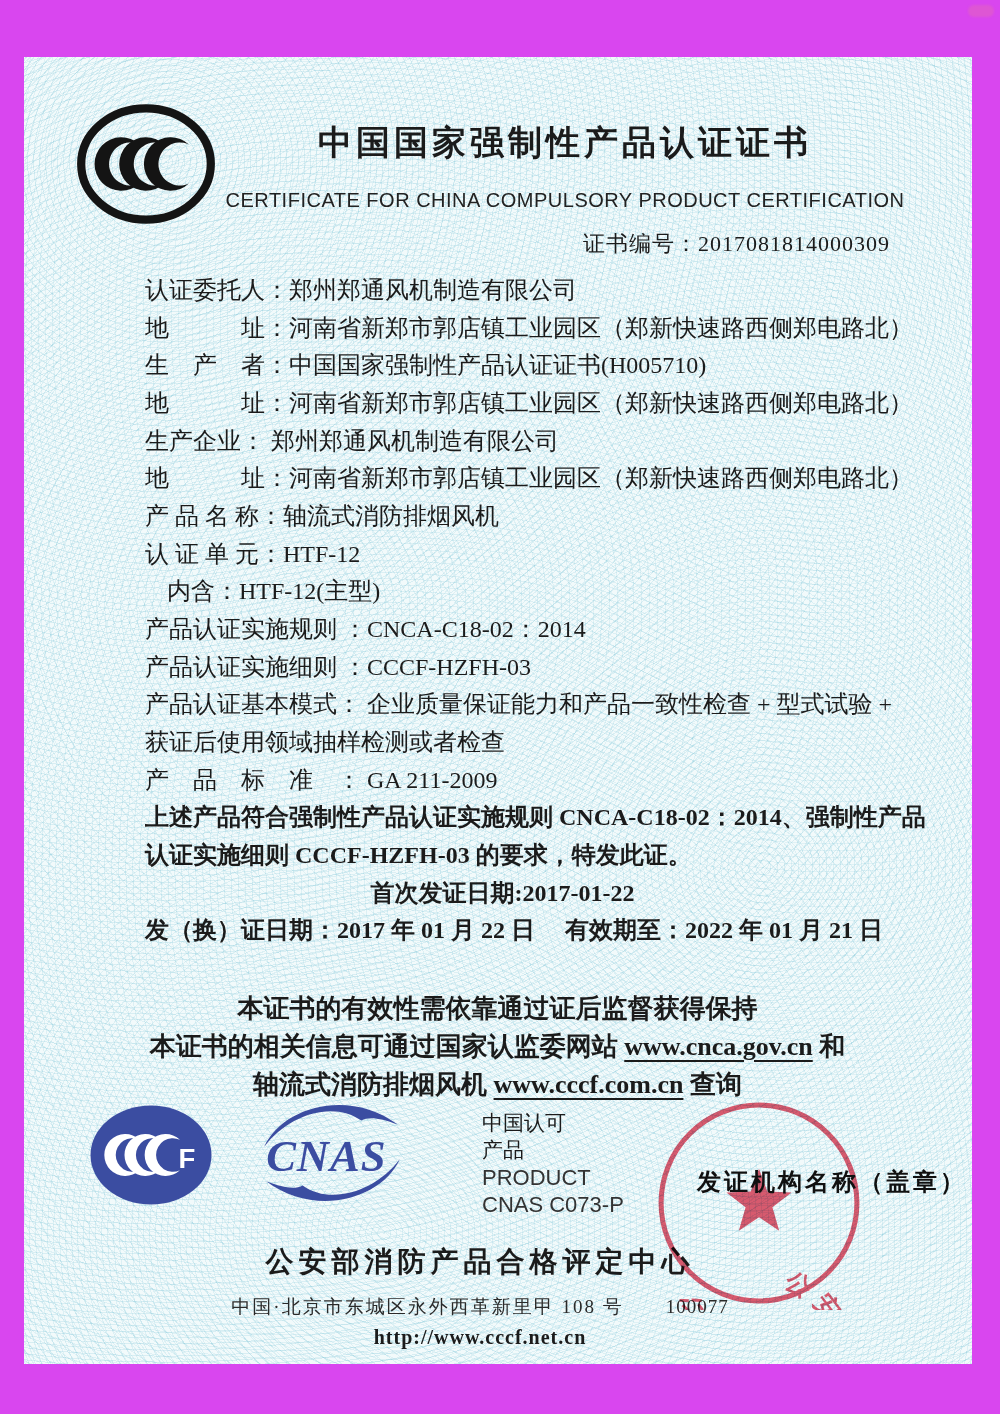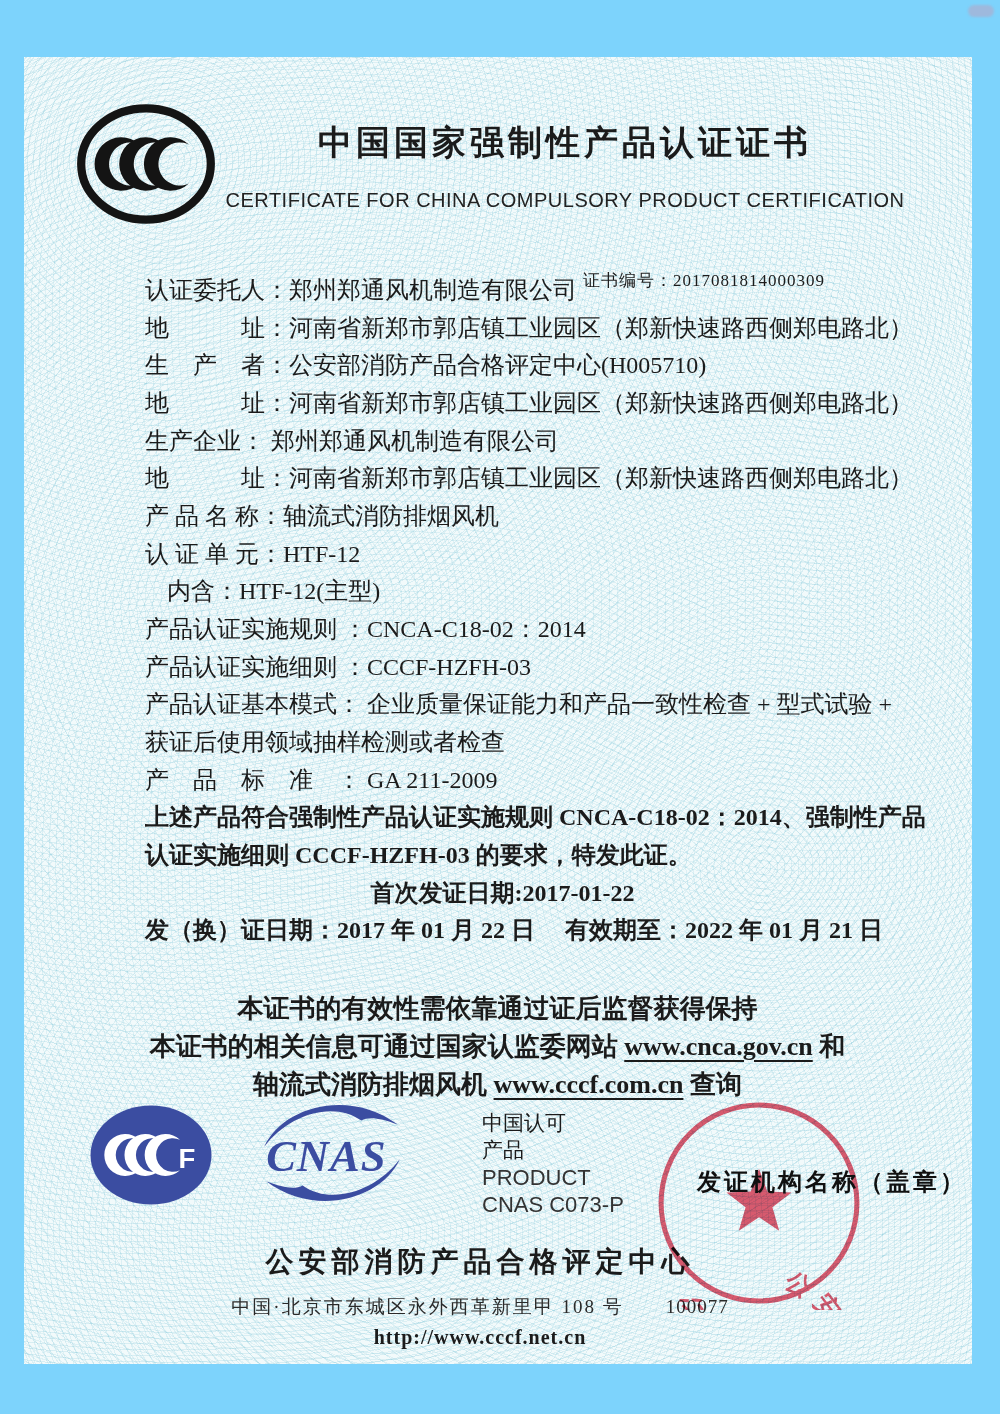--- a/index.html
+++ b/index.html
@@ -1,39 +1,39 @@
 <!DOCTYPE html>
 <html><head>
 <meta charset="utf-8">
 <style>
   html,body{margin:0;padding:0;background:#ffffff;}
   .sheet{
     position:relative;width:1000px;height:1414px;overflow:hidden;
-    background:#7dd3fc;
+    background:#d946ef;
     font-family:"Liberation Serif","DejaVu Serif",serif;
     color:#1b1b1b;
   }
   .guilloche{
     position:absolute;left:24px;right:28px;top:57px;bottom:50px;z-index:0;
     background:
       repeating-radial-gradient(circle at 15% 8%,  rgba(122,195,214,.22) 0 1px, rgba(255,255,255,0) 1px 6px),
       repeating-radial-gradient(circle at 85% 20%, rgba(122,195,214,.16) 0 1px, rgba(255,255,255,0) 1px 7px),
       repeating-radial-gradient(circle at 28% 42%, rgba(122,195,214,.17) 0 1px, rgba(255,255,255,0) 1px 8px),
       repeating-radial-gradient(circle at 78% 62%, rgba(122,195,214,.19) 0 1px, rgba(255,255,255,0) 1px 7px),
       repeating-radial-gradient(circle at 38% 90%, rgba(122,195,214,.19) 0 1px, rgba(255,255,255,0) 1px 6px),
       #f2fafb;
   }
   .corner-smudge{position:absolute;right:6px;top:5px;width:26px;height:12px;z-index:1;
     background:rgba(235,125,148,.3);border-radius:8px;filter:blur(1px);}
   .ccc-logo{position:absolute;left:74px;top:102px;width:144px;height:124px;z-index:1;}
   .header-block{position:absolute;left:170px;right:40px;top:120px;text-align:center;z-index:1;}
   .title-cn{font-size:34px;font-weight:bold;letter-spacing:4px;}
   .title-en{font-size:20px;margin-top:23px;letter-spacing:.5px;
     font-family:"Liberation Sans","DejaVu Sans",sans-serif;color:#222;}
-  .cert-no{position:absolute;left:583px;top:229px;font-size:17px;z-index:1;letter-spacing:1px;margin-top:40px;}
+  .cert-no{position:absolute;left:583px;top:229px;font-size:22px;z-index:1;letter-spacing:1px;}
   .body-lines{position:absolute;left:145px;right:140px;top:272px;z-index:1;
     font-size:24px;line-height:37.65px;}
   .bl{white-space:nowrap;}
   .bl.indent{padding-left:22px;}
   .bl.bold{font-weight:bold;}
   .bl.center{text-align:center;}
   .notice{position:absolute;left:25px;right:30px;top:990px;z-index:1;text-align:center;
     font-size:26px;font-weight:bold;line-height:38px;}
   .notice .url{text-decoration:underline;text-underline-offset:5px;
     font-family:Liberation Serif, serif;font-weight:600;}
@@ -70,21 +70,21 @@
   <div class="header-block">
     <div class="title-cn">中国国家强制性产品认证证书</div>
     <div class="title-en">CERTIFICATE FOR CHINA COMPULSORY PRODUCT CERTIFICATION</div>
   </div>
 
   <div class="cert-no">证书编号：2017081814000309</div>
 
   <div class="body-lines">
     <div class="bl">认证委托人：郑州郑通风机制造有限公司</div>
     <div class="bl">地　　　址：河南省新郑市郭店镇工业园区（郑新快速路西侧郑电路北）</div>
-    <div class="bl">生　产　者：公安部消防产品合格评定中心(H005710)</div>
+    <div class="bl">生　产　者：中国国家强制性产品认证证书(H005710)</div>
     <div class="bl">地　　　址：河南省新郑市郭店镇工业园区（郑新快速路西侧郑电路北）</div>
     <div class="bl">生产企业： 郑州郑通风机制造有限公司</div>
     <div class="bl">地　　　址：河南省新郑市郭店镇工业园区（郑新快速路西侧郑电路北）</div>
     <div class="bl">产 品 名 称：轴流式消防排烟风机</div>
     <div class="bl">认 证 单 元：HTF-12</div>
     <div class="bl indent">内含：HTF-12(主型)</div>
     <div class="bl">产品认证实施规则 ：CNCA-C18-02：2014</div>
     <div class="bl">产品认证实施细则 ：CCCF-HZFH-03</div>
     <div class="bl">产品认证基本模式： 企业质量保证能力和产品一致性检查 + 型式试验 +</div>
     <div class="bl">获证后使用领域抽样检测或者检查</div>

